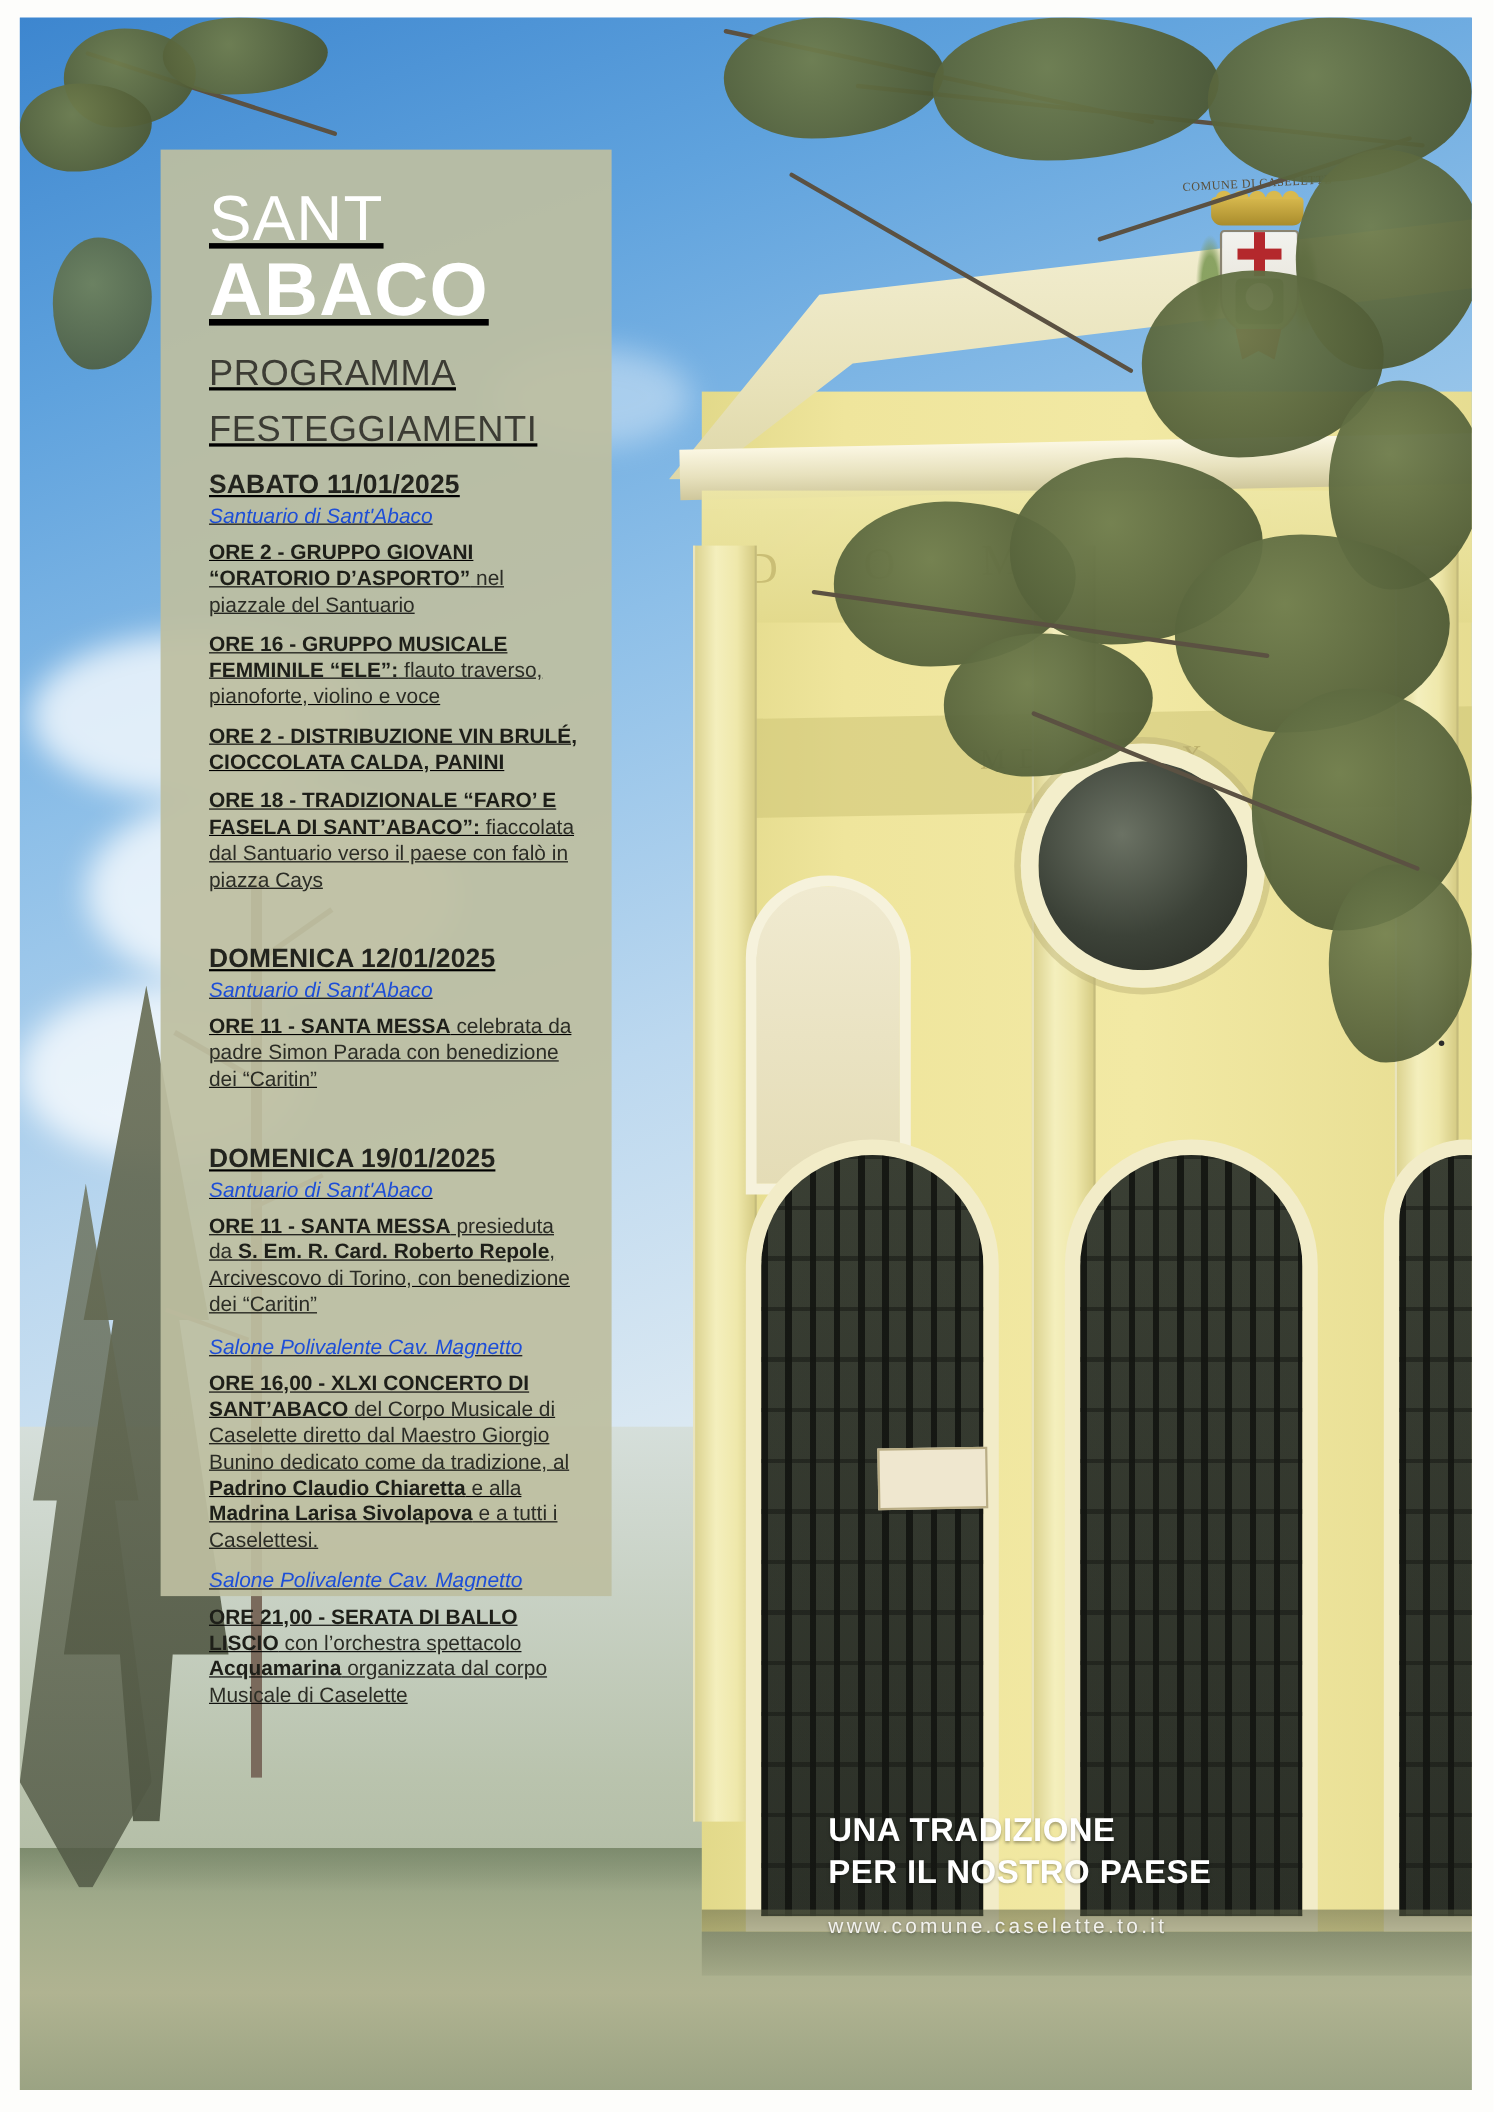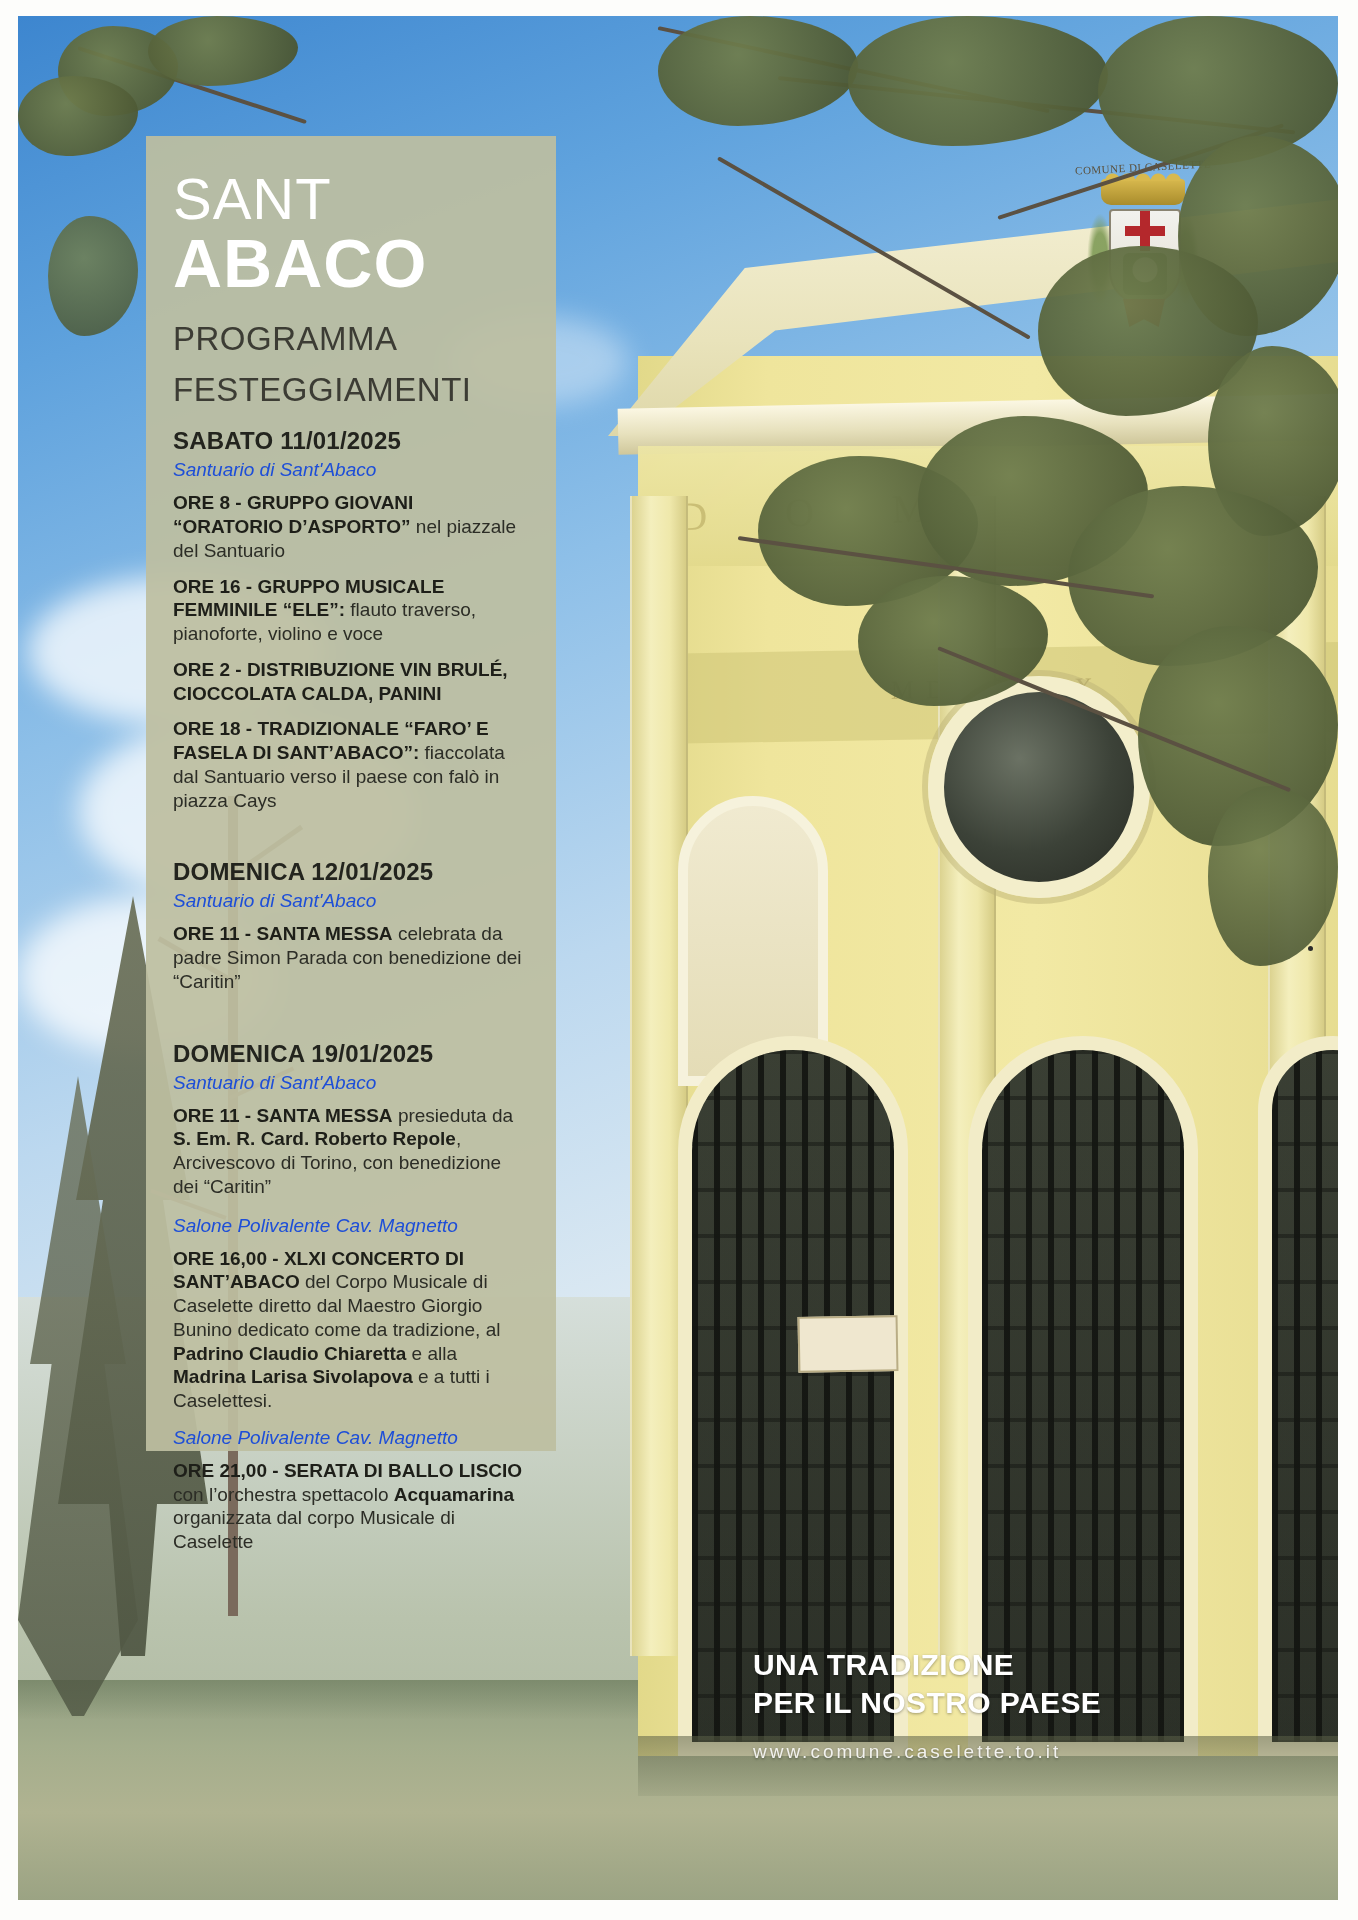--- a/index.html
+++ b/index.html
@@ -358,21 +358,22 @@
   .panel {
     position: absolute;
     left: 128px;
     top: 120px;
     width: 410px;
     height: 1315px;
     background: rgba(189,190,160,0.93);
     padding: 0;
   }
   .panel-inner {
-    padding: 28px 28px 10px 19px;
+    padding: 28px 28px 10px 36px;
+    text-decoration: underline;
   }
   .title-sant {
     font-size: 58px;
     font-weight: 400;
     color: #ffffff;
     letter-spacing: 1px;
     line-height: 1.0;
     margin: 6px 0 0 8px;
   }
   .title-abaco {
@@ -541,21 +542,21 @@
     <div class="panel">
       <div class="panel-inner">
         <div class="title-sant">SANT</div>
         <div class="title-abaco">ABACO</div>
         <div class="subtitle">PROGRAMMA</div>
         <div class="subtitle" style="">FESTEGGIAMENTI</div>
 
         <div class="day-head">SABATO 11/01/2025</div>
         <div class="venue">Santuario di Sant'Abaco</div>
         <div class="entry">
-          <b>ORE 8 - GRUPPO GIOVANI “ORATORIO D’ASPORTO”</b><span> nel piazzale del Santuario</span>
+          <b>ORE 2 - GRUPPO GIOVANI “ORATORIO D’ASPORTO”</b><span> nel piazzale del Santuario</span>
         </div>
         <div class="entry">
           <b>ORE 16 - GRUPPO MUSICALE FEMMINILE “ELE”:</b><span> flauto traverso, pianoforte, violino e voce</span>
         </div>
         <div class="entry">
           <b>ORE 2 - DISTRIBUZIONE VIN BRULÉ, CIOCCOLATA CALDA, PANINI</b><span></span>
         </div>
         <div class="entry">
           <b>ORE 18 - TRADIZIONALE “FARO’ E FASELA DI SANT’ABACO”:</b><span> fiaccolata dal Santuario verso il paese con falò in piazza Cays</span>
         </div>

